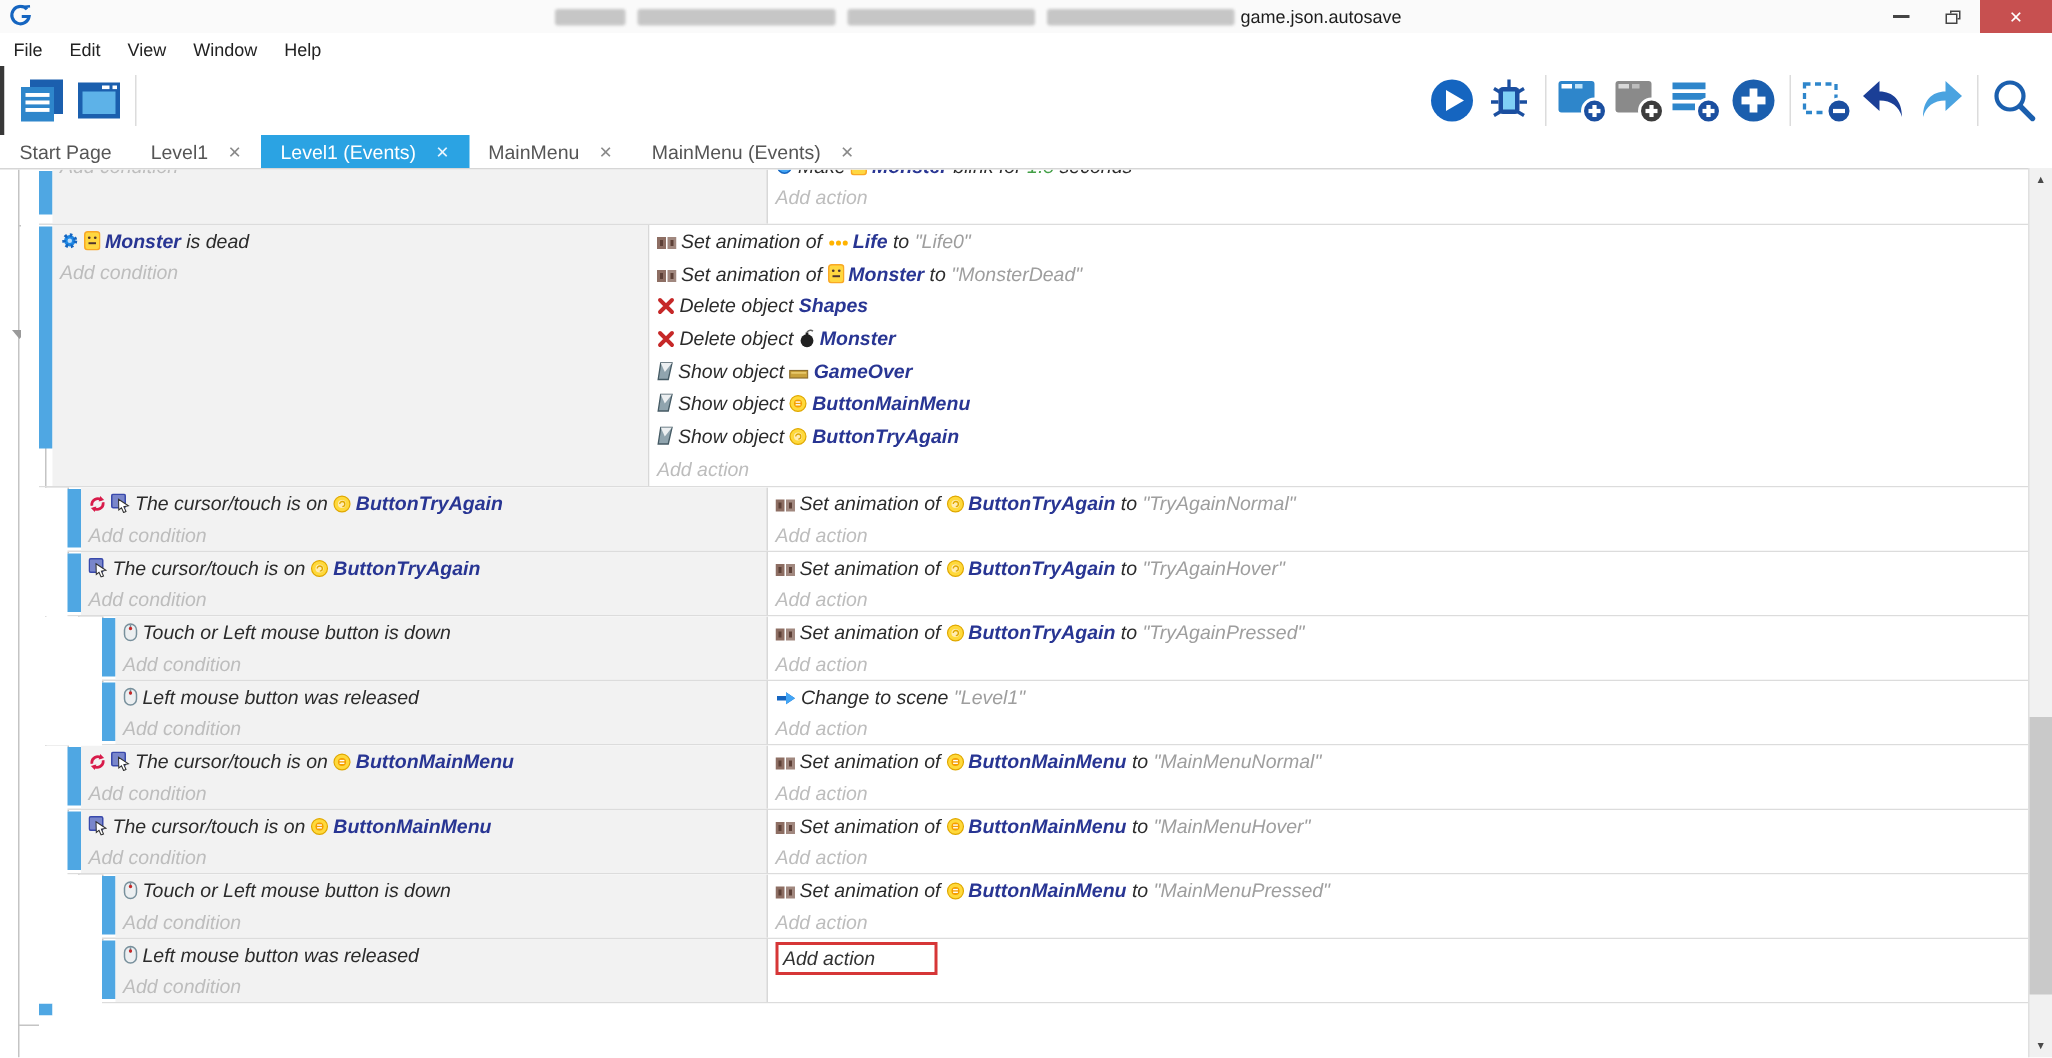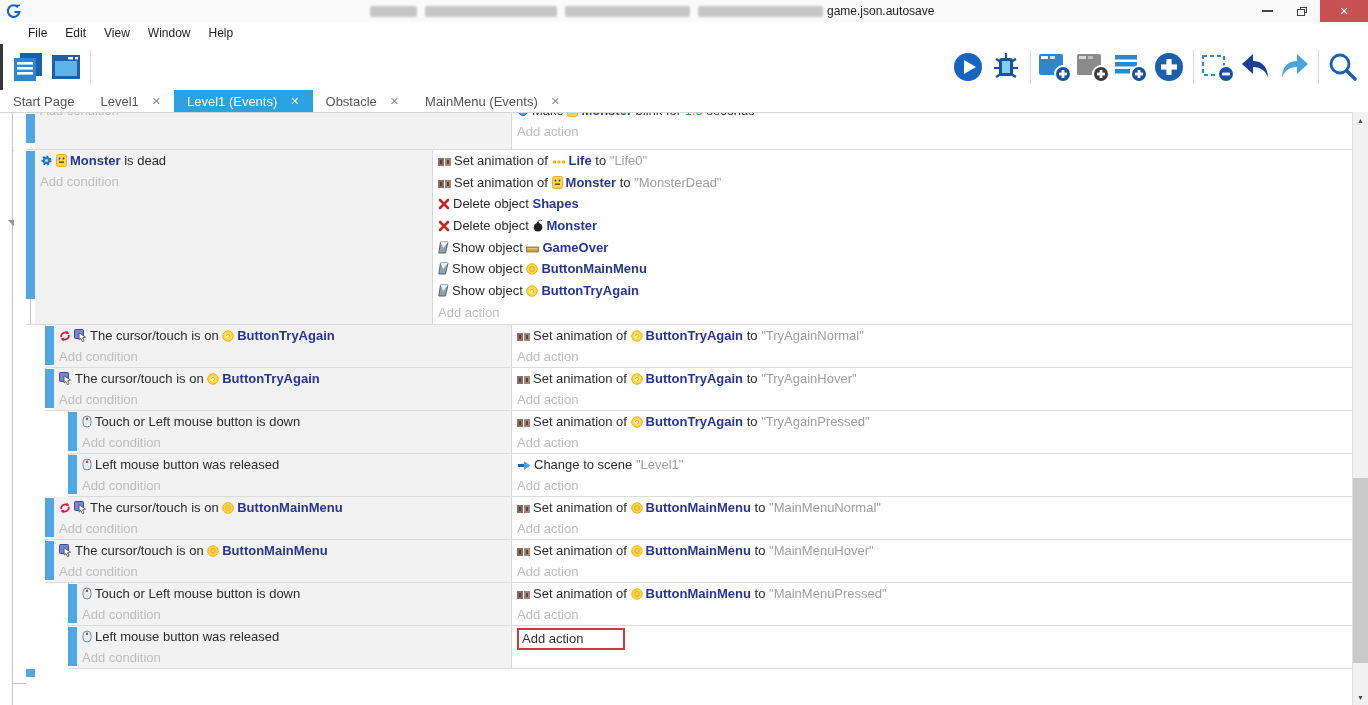--- a/index.html
+++ b/index.html
@@ -17,42 +17,42 @@
   #btn-min span { display:block; width:11px; height:2px; background:#444; }
   #btn-restore { left:1288px; width:28px; }
   .rsq { position:relative; width:10px; height:9px; }
   .rsq .b { position:absolute; left:0; top:2px; width:8px; height:7px; border:1px solid #444; background:#fafafa; }
   .rsq .f { position:absolute; left:3px; top:0; width:7px; height:6px; border:1px solid #444; }
   #btn-close { left:1320px; width:48px; background:#c75050; color:#fff; font-size:11px; }
 
   
   #ledge { position:absolute; left:0; top:22px; width:3px; height:90px; background:#383838; }
   #menubar { position:absolute; left:0; top:22px; width:1368px; height:22px; background:#fff;
-    display:flex; align-items:center; padding-left:21px; }
+    display:flex; align-items:center; padding-left:2px; }
   .menu-item { padding:2px 7px; margin-right:4px; font-size:12px; color:#222; }
 
   
   #toolbar { position:absolute; left:3px; top:44px; width:1365px; height:46px; background:#fff;
     display:flex; align-items:center; padding:0 6px; }
   .tbtn { width:38px; height:38px; display:flex; align-items:center; justify-content:center; }
   .tsep { width:1px; height:34px; background:#dcdcdc; margin:0 5px; }
   .tright { margin-left:auto; display:flex; align-items:center; }
 
   
   #tabbar { position:absolute; left:0; top:90px; width:1368px; height:22px; background:#fff;
     display:flex; align-items:stretch; font-size:13px; }
   .tab { display:flex; align-items:center; padding:0 13px; color:#555; }
   .tab .tclose { margin-left:13px; font-size:11px; color:#8a8a8a; }
   .tab.active { background:var(--active-tab,#2ba3e3); color:#fff; }
   .tab.active .tclose { color:#eaf6ff; }
 
   
   #sheet { position:absolute; left:0; top:112px; width:1368px; height:593px; background:#fff;
     border-top:1px solid #d6d6d6; overflow:hidden; }
-  #rows { position:absolute; left:14px; top:0; width:1338px; }
+  #rows { position:absolute; left:14px; top:0; width:1338px;font-style:italic; }
   .row { display:flex; overflow:hidden; }
   .spacer { flex:none; background:#fff; }
   .rowbody { flex:1; display:flex; border-bottom:1px solid #dcdcdc; }
   .bar { flex:none; width:9px; background:var(--bar,#4fa7e3); margin-top:1px; margin-bottom:2px; }
   .cond { flex:none; background:#f2f2f2; border-right:1px solid #d8d8d8; overflow:hidden; }
   .acts { flex:1; background:#fff; overflow:hidden; }
   .ln { height:21px; line-height:21px; padding-left:5px; font-size:13px; color:#2b2b2b; white-space:nowrap; }
   .tall .acts .ln { height:21.7px; line-height:21.7px; }
   .addln { color:#bdbdbd; }
   .obj { color:var(--objc,#283593); font-weight:bold; }
@@ -223,21 +223,21 @@
     </div>
     <div class="tab">
       <span>Level1</span>
       <span class="tclose">✕</span>
     </div>
     <div class="tab active">
       <span>Level1 (Events)</span>
       <span class="tclose">✕</span>
     </div>
     <div class="tab">
-      <span>Obstacle</span>
+      <span>MainMenu</span>
       <span class="tclose">✕</span>
     </div>
     <div class="tab">
       <span>MainMenu (Events)</span>
       <span class="tclose">✕</span>
     </div>
   </div>
 
 <div id="sheet">
   <div id="connectors">

